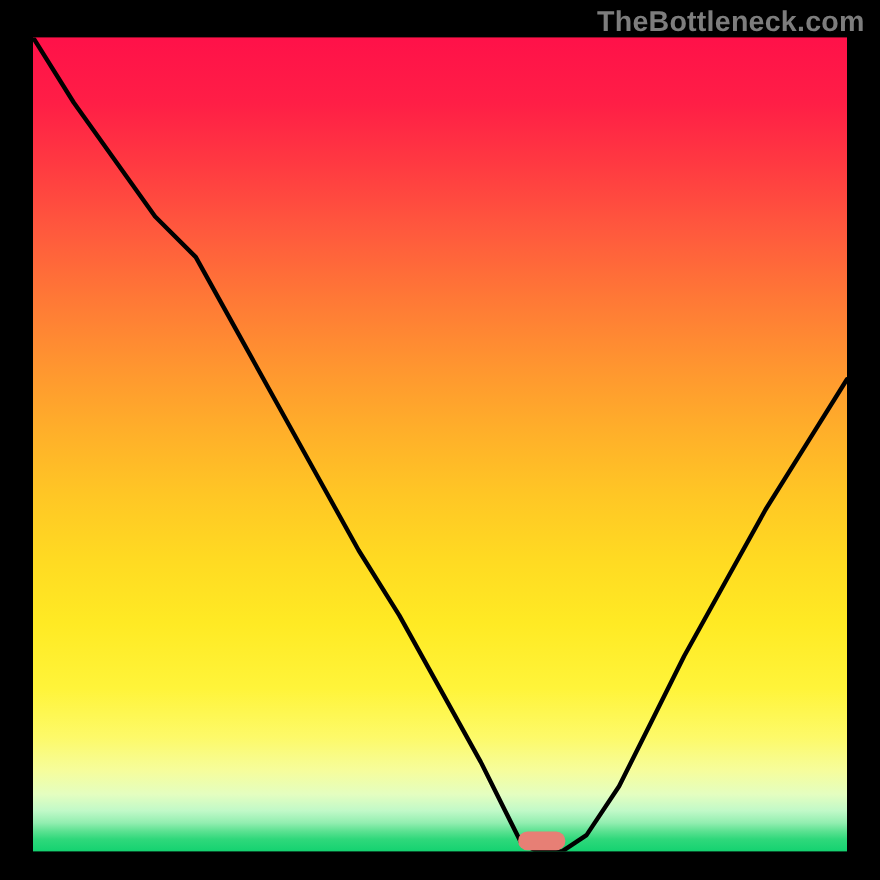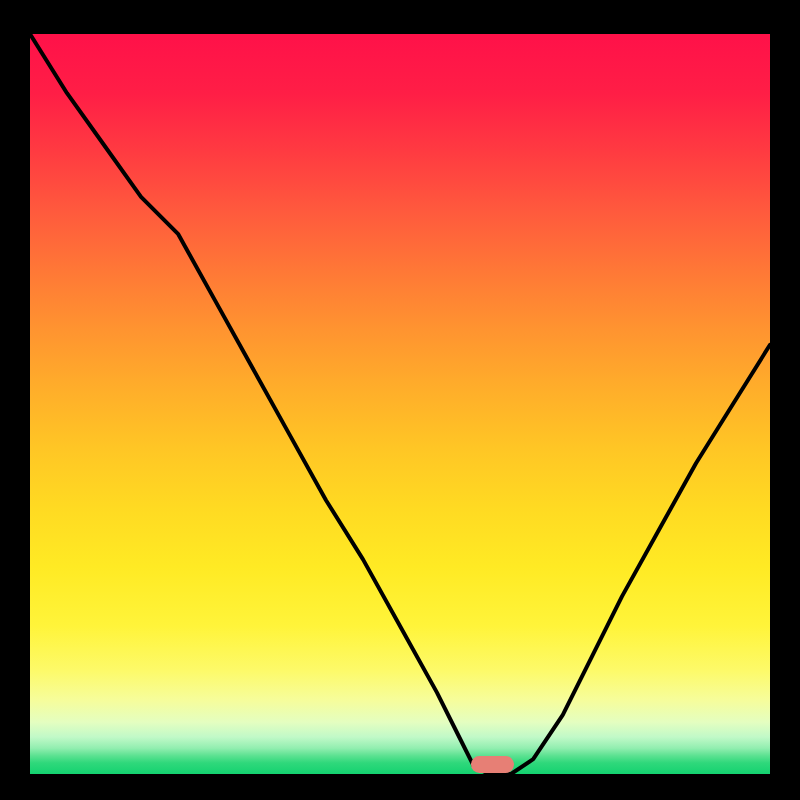--- a/index.html
+++ b/index.html
@@ -73,20 +73,21 @@
   .marker {
     position: absolute;
     background: #e77f75;
     border-radius: 999px;
   }
 </style>
 </head>
 <body>
 <div class="container">
 
+  <div class="watermark">TheBottleneck.com</div>
 
   <div class="plot-area">
     <div class="gradient-bg"></div>
 
     <svg class="curve" viewBox="0 0 740 740" preserveAspectRatio="none">
       <path id="curve-path" fill="none" stroke="#000000" stroke-width="4" stroke-linejoin="round" stroke-linecap="round" d="M 0.0 0.0 L 37.0 59.2 L 74.0 111.0 L 111.0 162.8 L 148.0 199.8 L 185.0 266.4 L 222.0 333.0 L 259.0 399.6 L 296.0 466.2 L 333.0 525.4 L 370.0 592.0 L 407.0 658.6 L 429.2 703.0 L 444.0 732.6 L 458.8 740.0 L 481.0 740.0 L 503.2 725.2 L 532.8 680.8 L 562.4 621.6 L 592.0 562.4 L 629.0 495.8 L 666.0 429.2 L 703.0 370.0 L 740.0 310.8"></path>
     </svg>
 
     <div class="marker" id="marker" style="left: 441.04px; top: 722.24px; width: 42.92px; height: 16.28px; background: rgb(231, 127, 117);"></div>
   </div>

